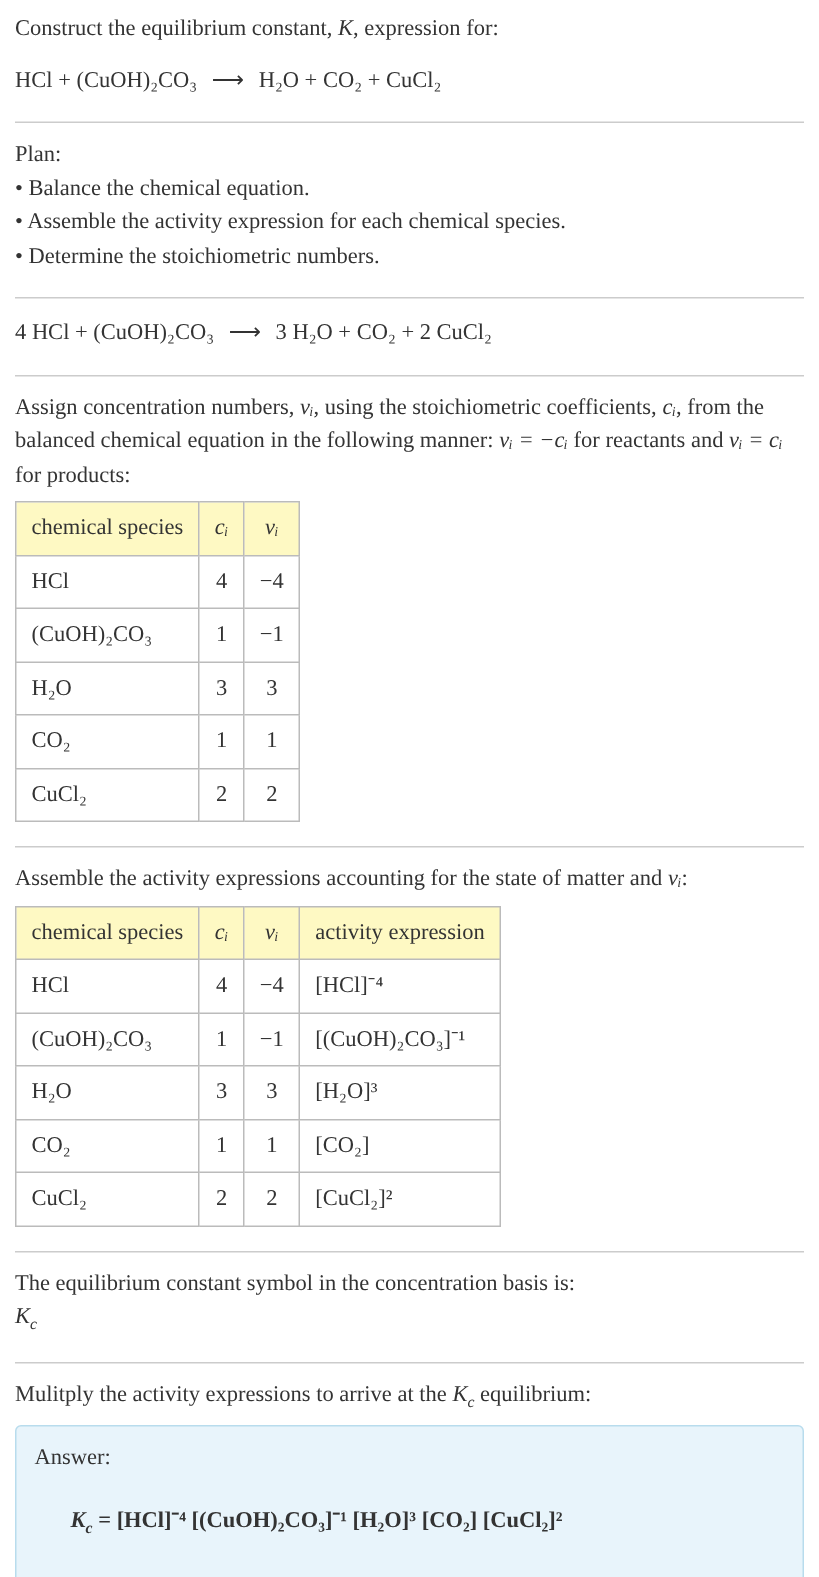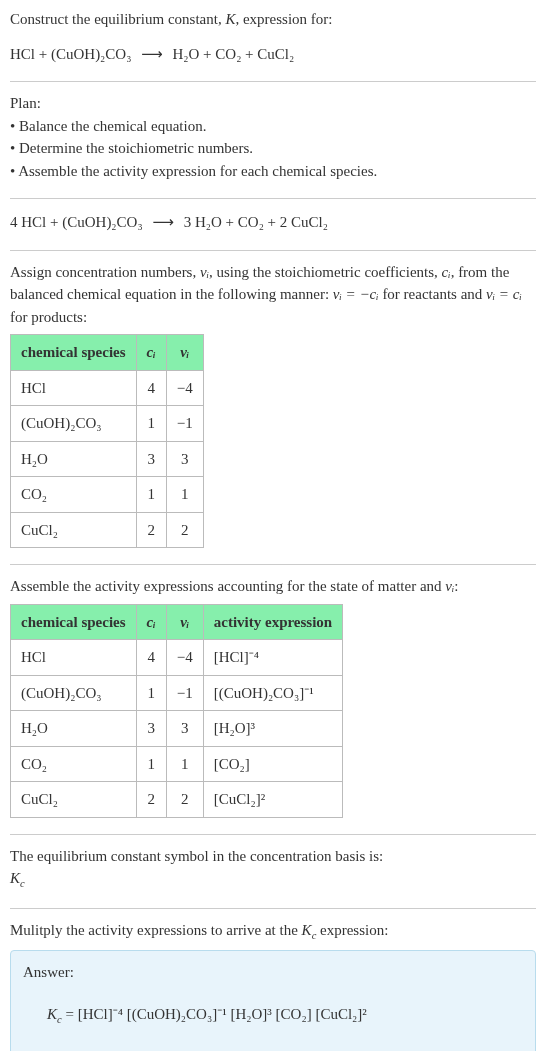--- a/index.html
+++ b/index.html
@@ -44,22 +44,21 @@
       border-collapse: collapse;
       margin-top: 6px;
     }
     th, td {
       border: 1px solid #bbb;
       padding: 6px 10px;
       text-align: left;
       font-weight: normal;
     }
     th {
-      background: #86efac;
-      font-weight: bold;
+      background: #fef9c3;
     }
     .center {
       text-align: center;
     }
     .answer-box {
       background: #e8f4fb;
       border: 1px solid #b8dced;
       border-radius: 4px;
       padding: 10px 12px;
       margin-top: 6px;
@@ -75,20 +74,21 @@
     .fraction .num {
       display: block;
       border-bottom: 1px solid #333;
       padding: 0 4px;
     }
     .indent {
       padding-left: 24px;
     }
     .eq-line {
       margin-bottom: 19px;
+      font-weight: bold;
     }
     .bullet-list {
       list-style: none;
     }
     .bullet-list li::before {
       content: "• ";
     }
   </style>
 </head>
 <body>
@@ -103,22 +103,22 @@
     <span>H₂O + CO₂ + CuCl₂</span>
   </div>
 </div>
 
 <hr class="divider">
 
 <div class="section">
   <div>Plan:</div>
   <ul class="bullet-list">
     <li>Balance the chemical equation.</li>
+    <li>Assemble the activity expression for each chemical species.</li>
     <li>Determine the stoichiometric numbers.</li>
-    <li>Assemble the activity expression for each chemical species.</li>
   </ul>
 </div>
 
 <hr class="divider">
 
 <div class="section">
   <div class="equation">
     <span>4 HCl + (CuOH)₂CO₃</span>
     <span class="arrow">⟶</span>
     <span>3 H₂O + CO₂ + 2 CuCl₂</span>
@@ -219,21 +219,21 @@
 
 <div class="section">
   <div>The equilibrium constant symbol in the concentration basis is:</div>
   <div><span class="italic">K</span><sub class="italic">c</sub></div>
 </div>
 
 <hr class="divider">
 
 <div class="section">
   <div>
-    <span>Mulitply the activity expressions to arrive at the </span><span><span class="italic">K</span><sub class="italic">c</sub></span><span> expression:</span>
+    <span>Mulitply the activity expressions to arrive at the </span><span><span class="italic">K</span><sub class="italic">c</sub></span><span> equilibrium:</span>
   </div>
   <div class="answer-box">
     <div class="answer-label">Answer:</div>
     <div class="indent">
       <div class="eq-line">
         <span><span class="italic">K</span><sub class="italic">c</sub></span><span> = </span><span>[HCl]⁻⁴ [(CuOH)₂CO₃]⁻¹ [H₂O]³ [CO₂] [CuCl₂]²</span>
       </div>
       <div class="eq-line" style="padding-left:18px">
         
         <span class="fraction">

